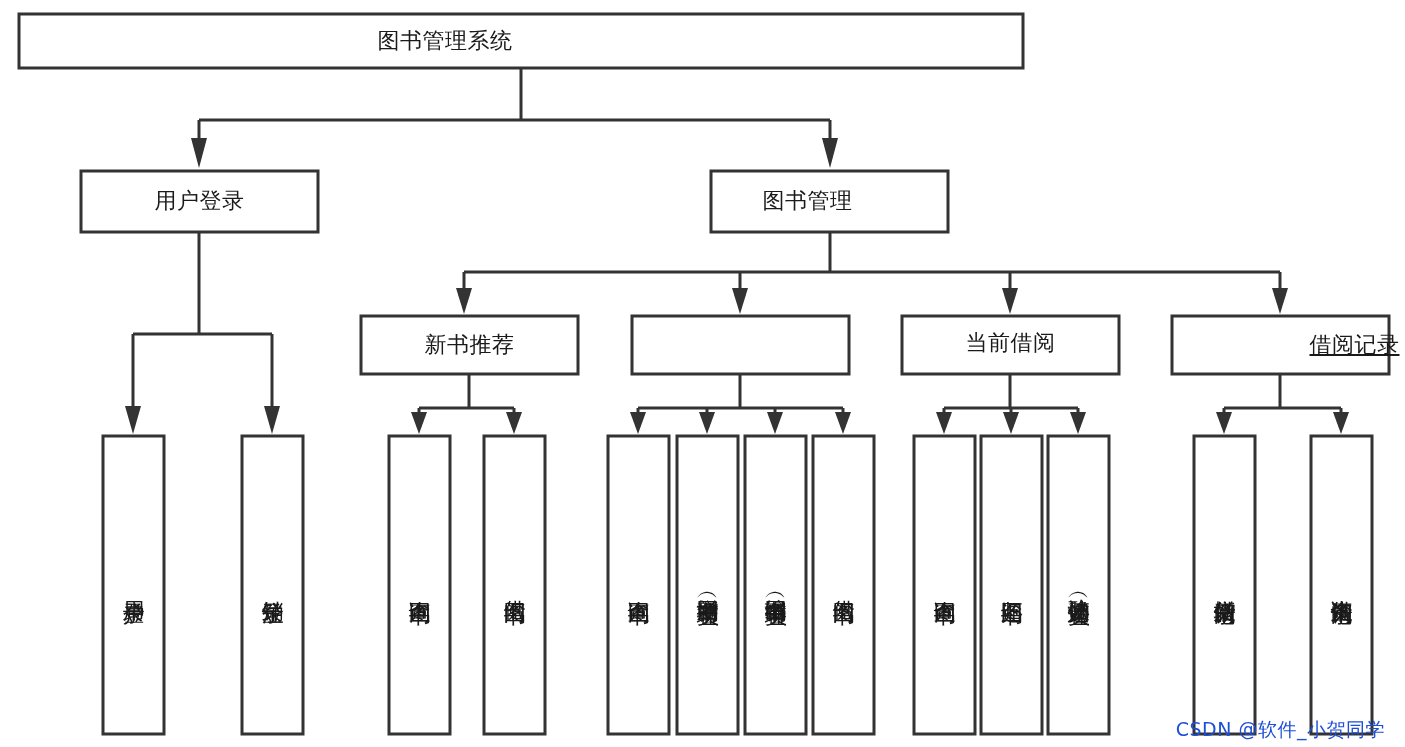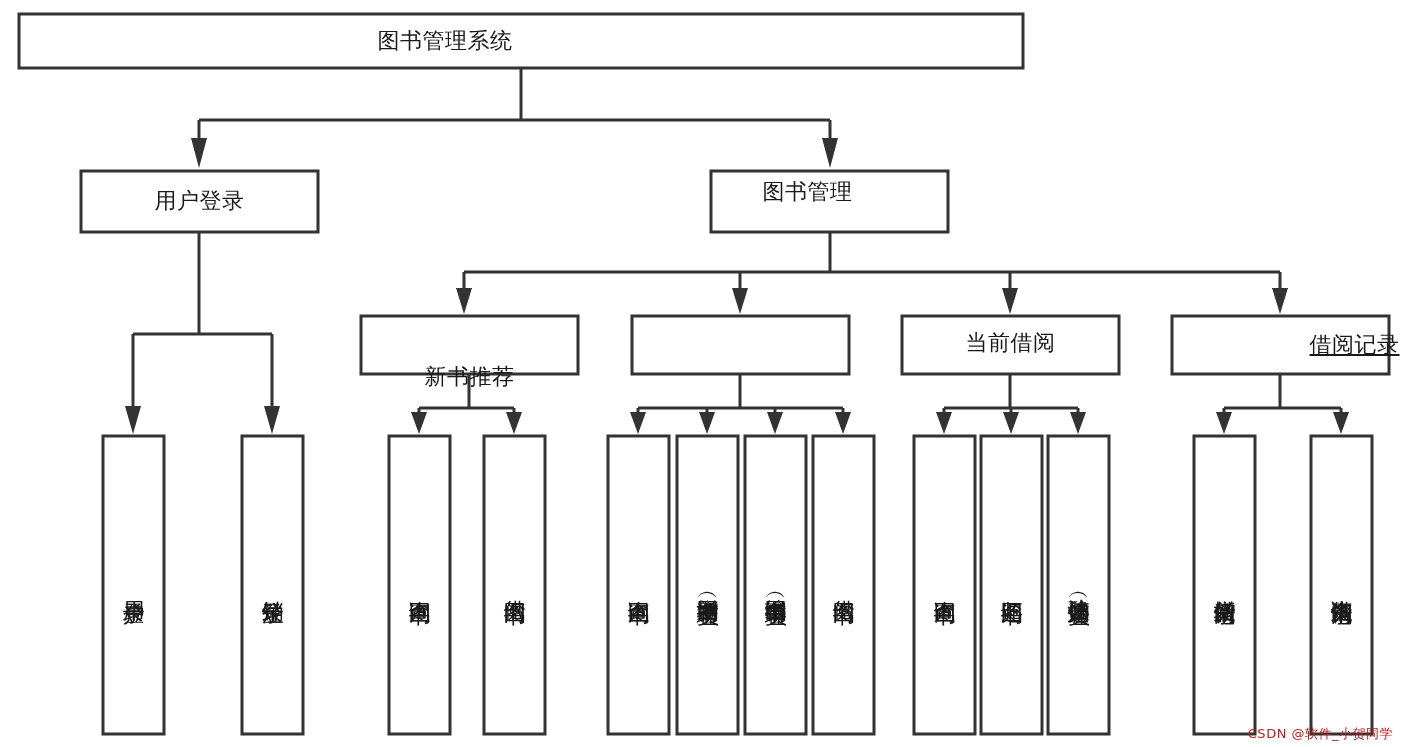--- a/index.html
+++ b/index.html
@@ -63,24 +63,24 @@
     font-size: 22px;
     line-height: 1.12;
     writing-mode: vertical-rl;
     text-orientation: upright;
     letter-spacing: 1px;
     white-space: nowrap;
     pointer-events: none;
   }
   .watermark {
     position: absolute;
-    right: 12px;
+    right: 20px;
     bottom: 4px;
-    font-size: 13px;
-    color: #b91c1c;
+    font-size: 19px;
+    color: #1d4ed8;
     letter-spacing: 0.5px;
     white-space: nowrap;
     pointer-events: none;
   }
 </style>
 </head>
 <body>
 
 <div id="diagram-root">
 
@@ -168,23 +168,23 @@
       <rect class="node-rect" x="981" y="436" width="61" height="298"></rect>
       <rect class="node-rect" x="1048" y="436" width="61" height="298"></rect>
       <rect class="node-rect" x="1194" y="436" width="61" height="298"></rect>
       <rect class="node-rect" x="1311" y="436" width="61" height="298"></rect>
     </g>
   </svg>
 
   <div class="node-label-h" style="left:19px; top:14px; width:852px; height:54px;">图书管理系统</div>
 
   <div class="node-label-h" style="left:81px; top:171px; width:237px; height:61px;">用户登录</div>
-  <div class="node-label-h" style="left:711px; top:162px; width:193px; height:61px;">图书管理</div>
-
-  <div class="node-label-h" style="left:361px; top:316px; width:217px; height:58px;margin-top:32px;">新书推荐</div>
+  <div class="node-label-h" style="left:711px; top:171px; width:193px; height:61px;">图书管理</div>
+
+  <div class="node-label-h" style="left:361px; top:316px; width:217px; height:58px;">新书推荐</div>
   <div class="node-label-h" style="left:902px; top:316px; width:217px; height:54px;">当前借阅</div>
   <div class="node-label-h" style="left:1232px; top:316px; width:245px; height:58px;text-decoration:underline;">借阅记录</div>
 
   <div class="node-label-v" style="left:103px; top:436px; width:61px; height:298px;">用户登录</div>
   <div class="node-label-v" style="left:242px; top:436px; width:61px; height:298px;">注销登录</div>
   <div class="node-label-v" style="left:389px; top:436px; width:61px; height:298px;">查询图书</div>
   <div class="node-label-v" style="left:484px; top:436px; width:61px; height:298px;">借阅图书</div>
   <div class="node-label-v" style="left:608px; top:436px; width:61px; height:298px;">查询图书</div>
   <div class="node-label-v" style="left:677px; top:436px; width:61px; height:298px;">新增图书（管理员）</div>
   <div class="node-label-v" style="left:745px; top:436px; width:61px; height:298px;">编辑图书（管理员）</div>

